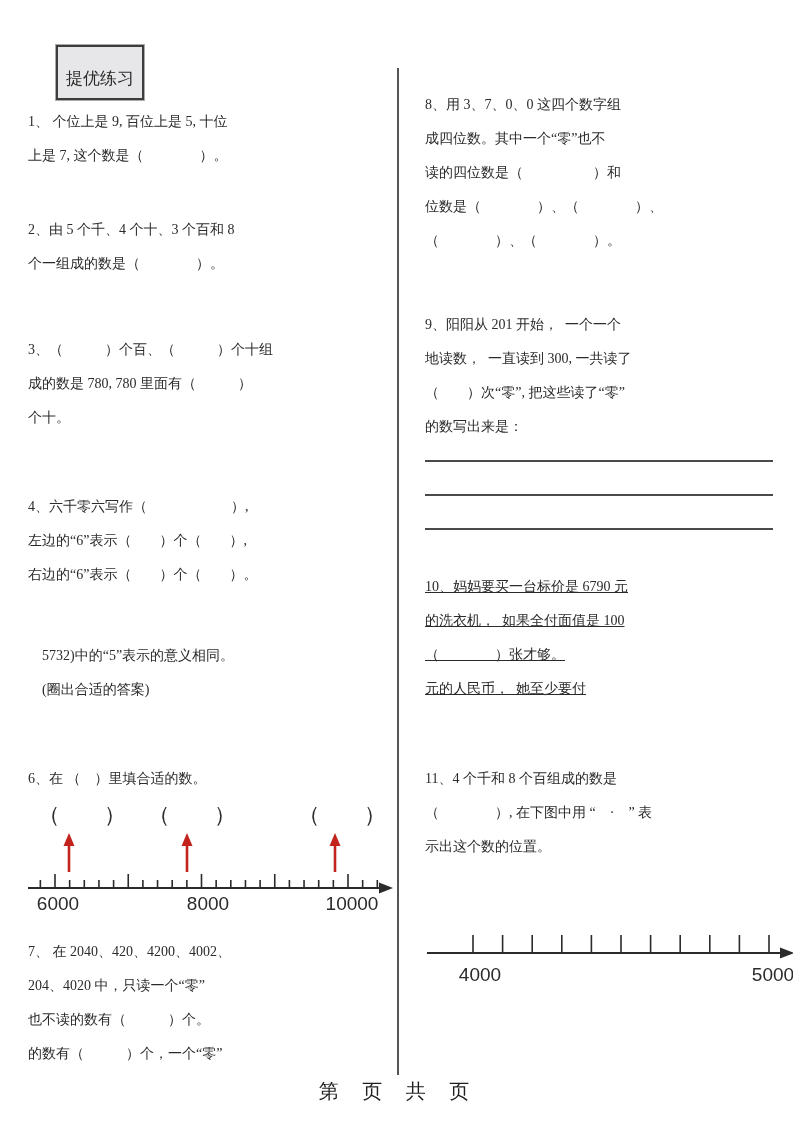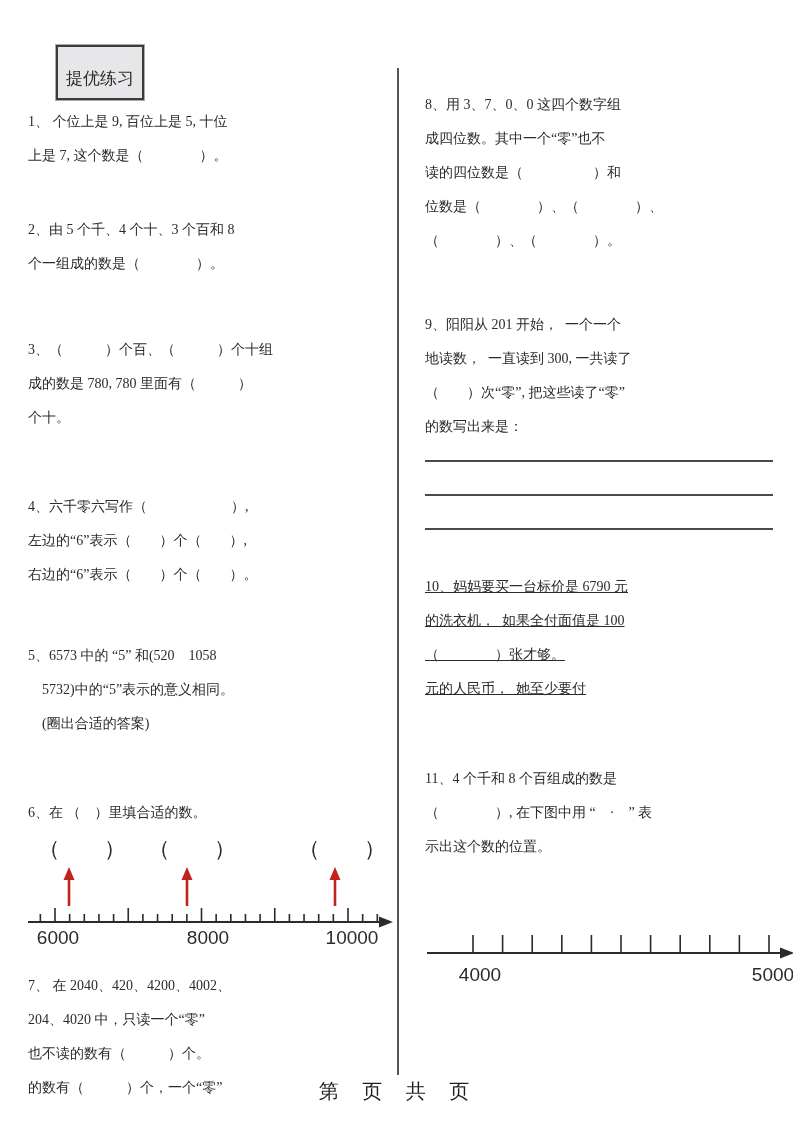--- a/index.html
+++ b/index.html
@@ -98,21 +98,20 @@
       <p>个十。</p>
     </div>
 
     <div class="q mt-q4">
       <p>4、六千零六写作（　　　　　　）,</p>
       <p>左边的“6”表示（　　）个（　　）,</p>
       <p>右边的“6”表示（　　）个（　　）。</p>
     </div>
 
     <div class="q mt-q5">
-      <p>5、6573 中的 “5” 和(520　1058</p>
       <p>　5732)中的“5”表示的意义相同。</p>
       <p>　(圈出合适的答案)</p>
     </div>
 
     <div class="q mt-q6">
       <p>6、在 （　）里填合适的数。</p>
       <div class="blanks-row">
         <span class="blank-1">（　　）</span>
         <span class="blank-2">（　　）</span>
         <span class="blank-3">（　　）</span>

